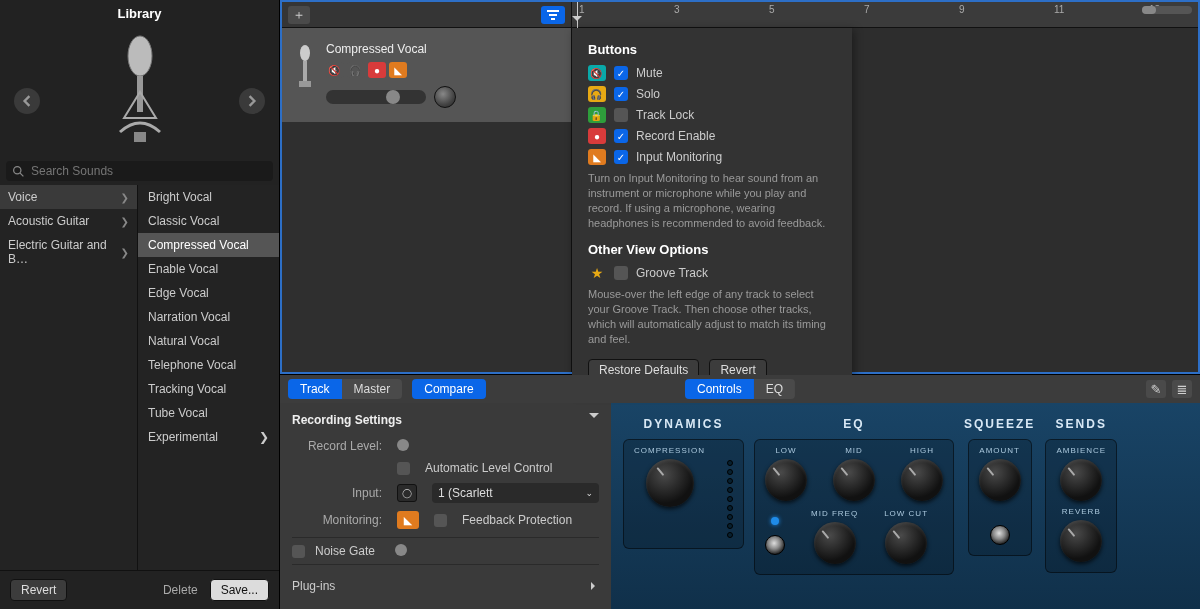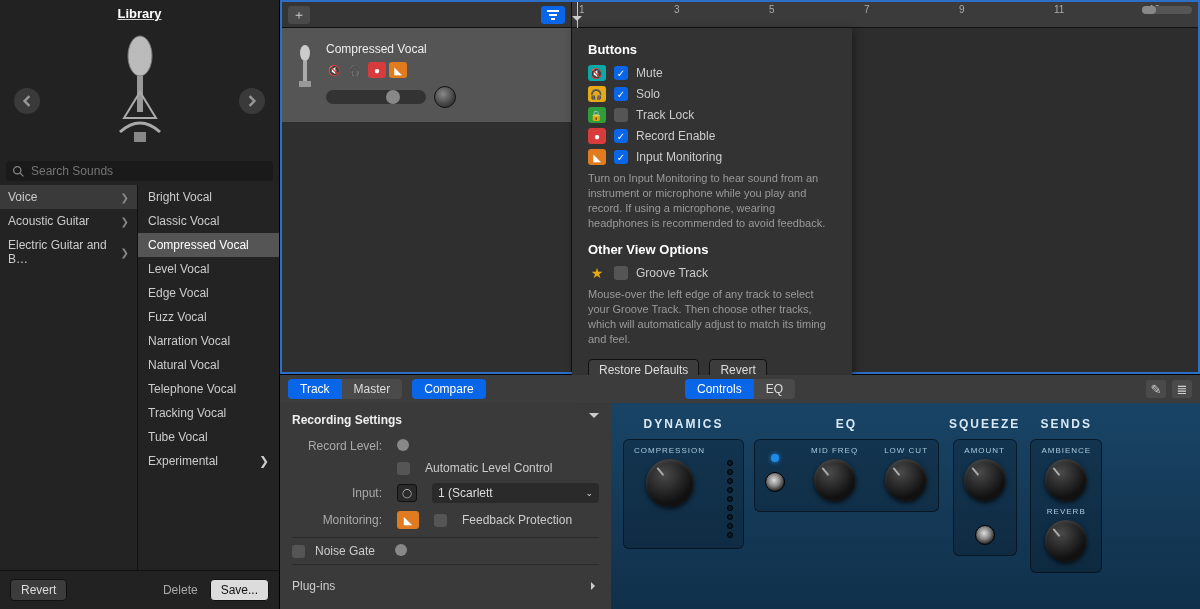--- a/index.html
+++ b/index.html
@@ -1,21 +1,21 @@
 <!DOCTYPE html>
 <html><head>
 <meta charset="utf-8">
 <style>
   * { box-sizing: border-box; margin: 0; padding: 0; font-family: -apple-system, "Helvetica Neue", Arial, sans-serif; }
   html, body { width: 1200px; height: 609px; background: #1c1c1c; color: #d0d0d0; overflow: hidden; font-size: 13px; }
   .app { display: flex; width: 100%; height: 100%; }
 
   
   .library { width: 280px; background: #222; display: flex; flex-direction: column; border-right: 1px solid #000; }
-  .lib-header { display: flex; align-items: center; justify-content: flex-end; padding: 6px 4px; text-decoration: underline; }
+  .lib-header { display: flex; align-items: center; justify-content: flex-end; padding: 6px 4px; }
   .lib-title { font-weight: 600; color: #fff; font-size: 13px; text-align: center; flex: 1; }
   .nav-btn { width: 26px; height: 26px; border-radius: 13px; background: #3a3a3a; display: flex; align-items: center; justify-content: center; color: #999; cursor: pointer; }
   .nav-btn svg { width: 12px; height: 12px; fill: #999; }
   .mic-img { height: 130px; display: flex; align-items: center; justify-content: center; }
   .mic-svg { width: 60px; height: 120px; }
   .nav-row { display: flex; align-items: center; justify-content: space-between; padding: 0 14px; position: relative; top: -56px; height: 0; }
   .search-row { padding: 4px 6px; }
   .search-box { display: flex; align-items: center; background: #1a1a1a; border-radius: 4px; padding: 3px 6px; gap: 6px; }
   .search-box input { flex: 1; background: transparent; border: 0; outline: 0; color: #86efac; font-size: 12px; }
   .search-icon { width: 13px; height: 13px; fill: #888; }
@@ -173,27 +173,24 @@
         <div class="preset-item">
             <span>Bright Vocal</span>
           </div>
         <div class="preset-item">
             <span>Classic Vocal</span>
           </div>
         <div class="preset-item sel">
             <span>Compressed Vocal</span>
           </div>
         <div class="preset-item">
-            <span>Level Vocal</span>
+            <span>Enable Vocal</span>
           </div>
         <div class="preset-item">
             <span>Edge Vocal</span>
-          </div>
-        <div class="preset-item">
-            <span>Fuzz Vocal</span>
           </div>
         <div class="preset-item">
             <span>Narration Vocal</span>
           </div>
         <div class="preset-item">
             <span>Natural Vocal</span>
           </div>
         <div class="preset-item">
             <span>Telephone Vocal</span>
           </div>
@@ -398,20 +395,34 @@
                   <div class="led"></div>
                   <div class="led"></div>
                   <div class="led"></div>
               </div>
             </div>
           </div>
 
           <div class="fx-sec">
             <div class="fx-title">EQ</div>
             <div class="knob-box" style="flex-direction:column; gap:8px;">
+              <div style="display:flex; gap:26px;">
+                <div class="knob-col">
+                    <span class="knob-lbl">LOW</span>
+                    <div class="knob sm"></div>
+                  </div>
+                <div class="knob-col">
+                    <span class="knob-lbl">MID</span>
+                    <div class="knob sm"></div>
+                  </div>
+                <div class="knob-col">
+                    <span class="knob-lbl">HIGH</span>
+                    <div class="knob sm"></div>
+                  </div>
+              </div>
               <div style="display:flex; gap:26px; align-items:flex-start;">
                 <div class="knob-col">
                     <div class="blue-led"></div>
                     <div class="jack"></div>
                   </div>
                 <div class="knob-col">
                     <span class="knob-lbl">MID FREQ</span>
                     <div class="knob sm"></div>
                   </div>
                 <div class="knob-col">

